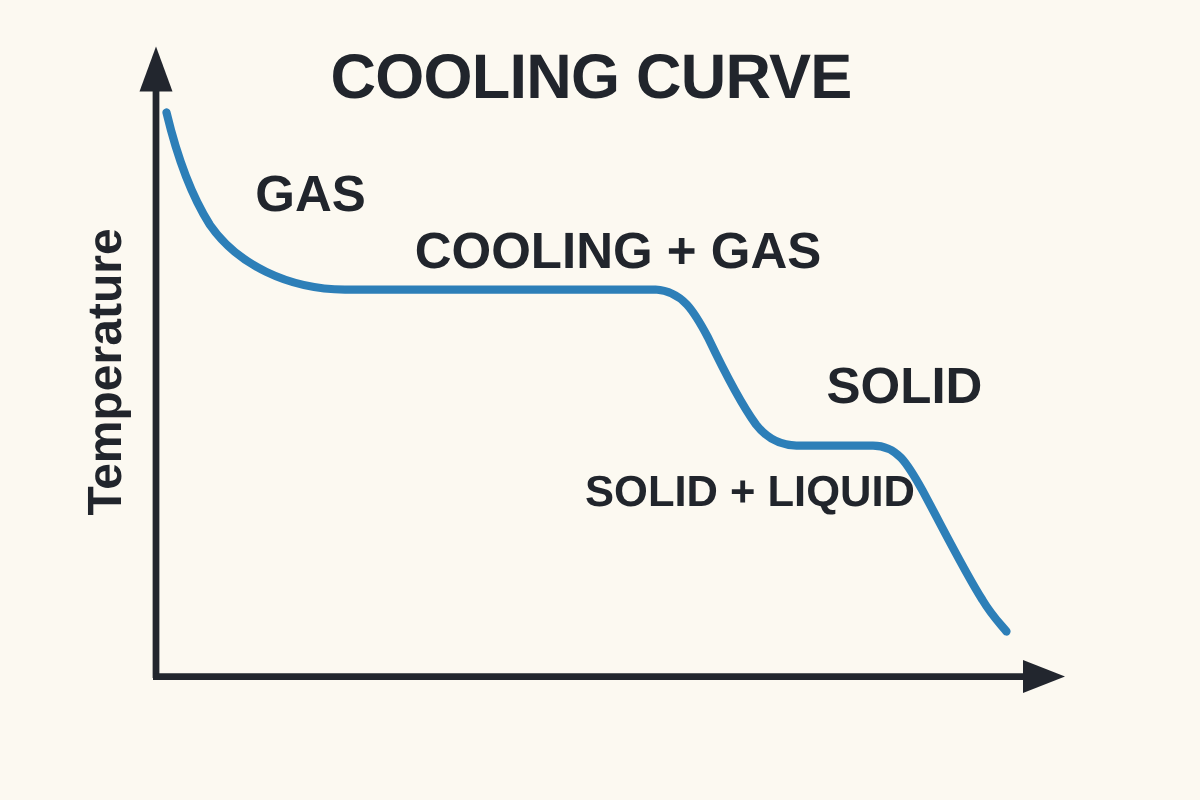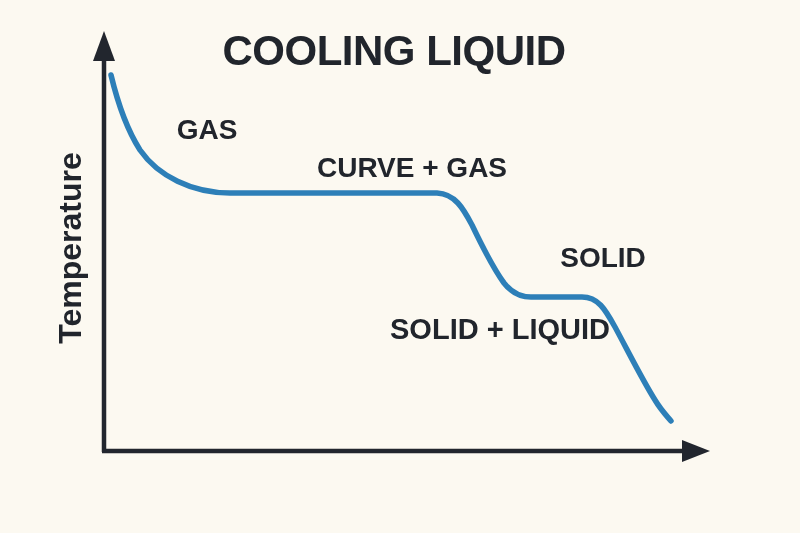--- a/index.html
+++ b/index.html
@@ -46,21 +46,21 @@
     user-select: none;
   }
   .chart-title {
     left: 394px;
     top: 51px;
     font-size: 42px;
     font-weight: 800;
     letter-spacing: -0.5px;
   }
   .region-label {
-    font-size: 28px;
+    font-size: 34px;
     font-weight: 700;
   }
   .label-gas            { left: 207px; top: 130px; }
   .label-liquid-gas     { left: 412px; top: 168px; }
   .label-solid          { left: 603px; top: 258px; }
   .label-solid-liquid   { left: 500px; top: 329px; font-size: 29px; }
   .axis-label {
     font-size: 32px;
     font-weight: 700;
   }
@@ -80,25 +80,25 @@
 
     <line class="axis-line" x1="104" y1="452" x2="104" y2="58"></line>
     <polygon class="axis-head" points="104,31 93,61 115,61"></polygon>
 
     <line class="axis-line" x1="102" y1="451" x2="684" y2="451"></line>
     <polygon class="axis-head" points="710,451 682,440 682,462"></polygon>
 
     <path class="curve" d="M 111 75 C 117 100, 126 128, 140 150 C 158 176, 192 193, 230 193 L 437 193 C 455 194, 463 208, 472 225 C 483 248, 493 268, 504 283 C 511 292, 520 297, 531 297 L 582 297 C 598 297, 605 309, 615 327 C 629 353, 643 381, 655 400 C 661 410, 666 415, 671 421"></path>
   </svg>
 
-  <div class="txt chart-title">COOLING LIQUID</div>
+  <div class="txt chart-title">COOLING CURVE</div>
 
   <div class="txt region-label label-gas">GAS</div>
 
-  <div class="txt region-label label-liquid-gas">CURVE + GAS</div>
+  <div class="txt region-label label-liquid-gas">COOLING + GAS</div>
 
   <div class="txt region-label label-solid-liquid">SOLID + LIQUID</div>
 
   <div class="txt region-label label-solid">SOLID</div>
 
 
   <div class="txt axis-label y-axis-label">Temperature</div>
 
 </div>
 

